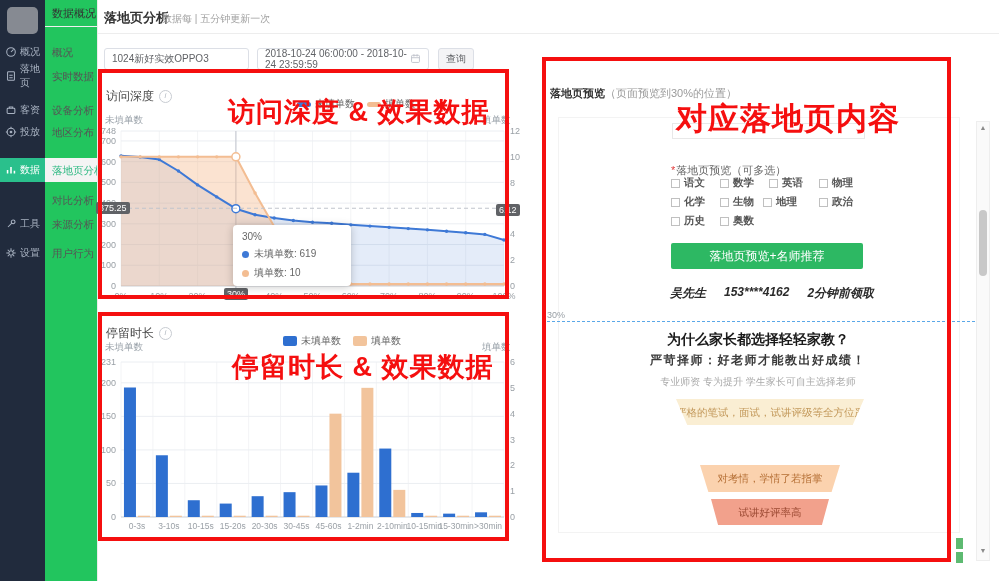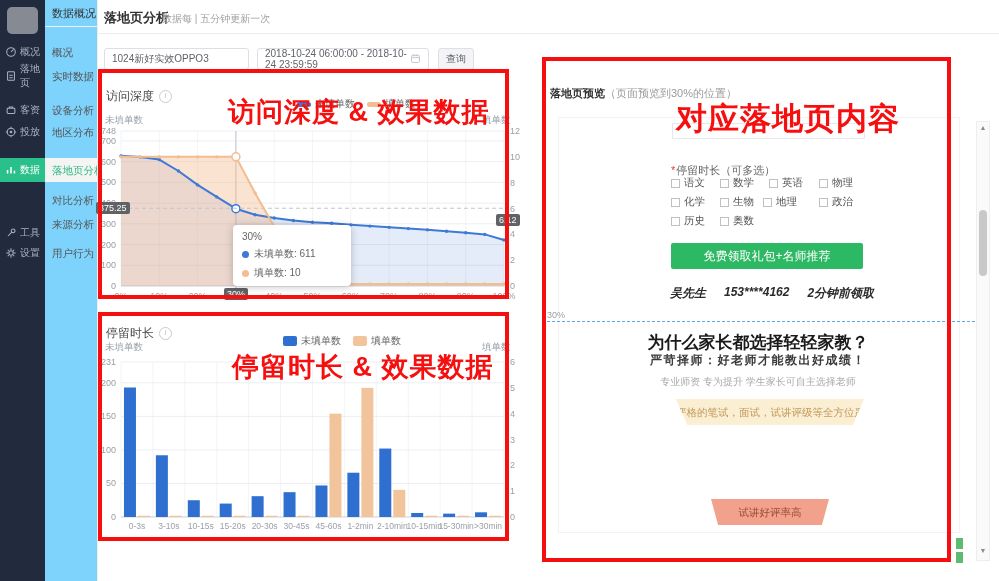--- a/index.html
+++ b/index.html
@@ -9,21 +9,21 @@
 
   
   #rail{left:0;top:0;width:45px;height:581px;background:#212b3d;z-index:2;}
   #logo{left:7px;top:7px;width:31px;height:27px;border-radius:5px;background:#989ba1;opacity:.85;}
   .rail-item{left:0;width:45px;height:20px;display:flex;align-items:center;color:#a9b3c2;font-size:10px;cursor:pointer;padding-left:5px;box-sizing:border-box;}
   .rail-item .ricon{display:inline-flex;width:12px;height:12px;margin-right:3px;flex:0 0 12px;}
   .rail-item svg{width:12px;height:12px;stroke:currentColor;fill:none;stroke-width:1.2;}
   .rail-item.active{background:#2ac08c;color:#fff;height:24px;}
 
   
-  #subnav{left:45px;top:0;width:52px;height:581px;background:#7dd3fc;border-right:1px solid #ececec;z-index:2;}
+  #subnav{left:45px;top:0;width:52px;height:581px;background:#22c55e;border-right:1px solid #ececec;z-index:2;}
   .subnav-header{left:0;top:6px;width:52px;font-size:11px;color:#333;padding-left:7px;box-sizing:border-box;}
   .subnav-divider{left:0;top:26px;width:52px;height:0;border-top:1px solid #f0f0f0;}
   .subnav-item{left:0;width:52px;height:20px;line-height:20px;font-size:10.5px;color:#555;padding-left:7px;box-sizing:border-box;cursor:pointer;white-space:nowrap;overflow:hidden;}
   .subnav-item.active{background:#f4f4f4;color:#2ab880;height:24px;line-height:24px;}
 
   
   #main-title{left:104px;top:9px;font-size:13px;font-weight:bold;color:#333;z-index:2;}
   #main-sub{left:162px;top:12px;font-size:10px;color:#a0a0a0;z-index:2;}
   #header-divider{left:97px;top:33px;width:902px;height:0;border-top:1px solid #ededed;}
   .fbox{height:22px;box-sizing:border-box;border:1px solid #dcdfe6;border-radius:3px;background:#fff;font-size:10px;color:#606266;display:flex;align-items:center;padding:0 7px;z-index:2;}
@@ -49,42 +49,42 @@
   .info-icon{display:inline-block;width:11px;height:11px;line-height:10px;border:1px solid #c8ccd2;border-radius:50%;color:#b6bcc4;font-size:8px;text-align:center;margin-left:5px;font-style:italic;}
   .axis-name{font-size:9.5px;color:#98a0a8;z-index:2;}
   .legend{display:flex;align-items:center;z-index:2;font-size:10px;color:#666;}
   .legend .litem{display:flex;align-items:center;margin-right:12px;}
   .legend .swatch{width:14px;height:10px;border-radius:2px;margin-right:4px;}
   .legend .swatch.line{height:5px;border-radius:3px;}
   #legend-1{left:297px;top:97px;}
   #legend-2{left:283px;top:334px;}
   .marker{background:#606266;color:#fff;font-size:9px;border-radius:2px;padding:1px 3px;z-index:3;}
   #marker-left{left:96px;top:202px;}
-  #marker-right{left:496px;top:214px;}
+  #marker-right{left:496px;top:204px;}
   #marker-x{left:224px;top:288px;}
   #tooltip{left:233px;top:225px;width:100px;background:#fff;border-radius:4px;box-shadow:0 1px 8px rgba(0,0,0,.22);padding:6px 9px;z-index:3;font-size:10px;color:#666;}
   #tooltip .trow{display:flex;align-items:center;margin-top:5px;white-space:nowrap;}
   #tooltip .dot{width:7px;height:7px;border-radius:50%;margin-right:5px;flex:0 0 7px;}
 
   
   #preview-title{left:550px;top:86px;font-size:11px;z-index:2;color:#9a9a9a;}
   #preview-title b{color:#333;font-weight:600;}
   #preview-card{left:558px;top:117px;width:400px;height:414px;background:#fff;border:1px solid #f3f3f3;z-index:1;}
   #preview-input{left:672px;top:123px;width:191px;height:14px;background:#fff;border:1px solid #e8e8e8;z-index:2;}
   #subjects-label{left:671px;top:163px;font-size:11px;color:#666;z-index:2;}
   #subjects-label .req{color:#e23b3b;margin-right:1px;}
-  #subjects{left:671px;top:176px;width:210px;height:58px;z-index:2;}
+  #subjects{left:671px;top:176px;width:210px;height:58px;z-index:2;font-weight:bold;}
   .subject{position:absolute;display:flex;align-items:center;font-size:10.5px;color:#555;}
   .cbox{width:7px;height:7px;border:1px solid #c0c0c0;background:#fff;margin-right:4px;display:inline-block;cursor:pointer;}
   #cta-btn{left:671px;top:243px;width:192px;height:26px;background:#2db863;color:#fff;font-size:12px;text-align:center;line-height:26px;border-radius:2px;z-index:2;cursor:pointer;}
   #claim-row{left:670px;top:285px;z-index:2;font-size:12px;color:#2b2b2b;display:flex;font-weight:600;}
   #claim-row span{margin-right:18px;font-style:italic;}
   #scroll-pct{left:547px;top:310px;font-size:9px;color:#9aa0a6;z-index:2;}
   #scroll-line{left:547px;top:321px;width:428px;height:0;border-top:1px dashed #5aa8e8;z-index:2;}
-  #pv-headline{left:558px;top:331px;width:400px;text-align:center;font-size:17px;font-weight:bold;color:#1a1a1a;z-index:2;}
+  #pv-headline{left:558px;top:331px;width:400px;text-align:center;font-size:14px;font-weight:bold;color:#1a1a1a;z-index:2;}
   #pv-subhead{left:558px;top:352px;width:400px;text-align:center;font-size:12px;font-weight:600;color:#3a3a3a;letter-spacing:1.5px;z-index:2;}
   #pv-subdesc{left:558px;top:375px;width:400px;text-align:center;font-size:10px;color:#aaaaaa;z-index:2;}
   .funnel{position:absolute;z-index:2;text-align:center;font-size:10.5px;white-space:nowrap;clip-path:polygon(0 0,100% 0,94% 100%,6% 100%);}
   #funnel-0{left:676px;top:399px;width:188px;height:26px;line-height:26px;}
   #funnel-1{left:689px;top:432px;width:162px;height:26px;line-height:26px;}
   #funnel-2{left:700px;top:465px;width:140px;height:27px;line-height:27px;}
   #funnel-3{left:711px;top:499px;width:118px;height:26px;line-height:26px;}
 
   
   #pscroll{left:976px;top:121px;width:14px;height:440px;background:#fafafa;border:1px solid #eeeeee;box-sizing:border-box;z-index:2;}
@@ -307,21 +307,21 @@
       <span>投放</span>
     </div>
     <div class="rail-item active abs" style="top:158px">
       <span class="ricon">
           <svg viewBox="0 0 14 14" style="stroke-width:1.8">
             <path d="M3 11V7M7 11V3.5M11 11V8"></path>
           </svg>
         </span>
       <span>数据</span>
     </div>
-    <div class="rail-item abs" style="top:223px">
+    <div class="rail-item abs" style="top:214px">
       <span class="ricon">
           <svg viewBox="0 0 14 14">
             <path d="M3.5 10.5 L8 6"></path>
             <circle cx="9.5" cy="4.5" r="2.2"></circle>
           </svg>
         </span>
       <span>工具</span>
     </div>
     <div class="rail-item abs" style="top:243px">
       <span class="ricon">
@@ -379,21 +379,21 @@
         <span>填单数</span>
       </span>
   </div>
   <div id="marker-left" class="marker abs">375.25</div>
   <div id="marker-right" class="marker abs">6.12</div>
   <div id="marker-x" class="marker abs">30%</div>
   <div id="tooltip" class="abs">
     <div>30%</div>
     <div class="trow">
         <span class="dot" style="background: rgb(62, 121, 214);"></span>
-        <span>未填单数: 611</span>
+        <span>未填单数: 619</span>
       </div>
     <div class="trow">
         <span class="dot" style="background: rgb(243, 189, 146);"></span>
         <span>填单数: 10</span>
       </div>
   </div>
 
   <div class="chart-title abs" style="left:106px;top:325px">
     <span>停留时长</span>
     <span class="info-icon">i</span>
@@ -410,21 +410,21 @@
         <span>填单数</span>
       </span>
   </div>
 
   <div id="preview-title" class="abs">
     <b>落地页预览</b><span>（页面预览到30%的位置）</span>
   </div>
   <div id="preview-card" class="abs"></div>
   <div id="preview-input" class="abs"></div>
   <div id="subjects-label" class="abs">
-    <span class="req">*</span><span>停留时长（可多选）</span>
+    <span class="req">*</span><span>落地页预览（可多选）</span>
   </div>
   <div id="subjects" class="abs">
     <span class="subject" style="left:0;top:0">
         <span class="cbox"></span>
         <span>语文</span>
       </span>
     <span class="subject" style="left:49px;top:0">
         <span class="cbox"></span>
         <span>数学</span>
       </span>
@@ -454,32 +454,33 @@
       </span>
     <span class="subject" style="left:0;top:38px">
         <span class="cbox"></span>
         <span>历史</span>
       </span>
     <span class="subject" style="left:49px;top:38px">
         <span class="cbox"></span>
         <span>奥数</span>
       </span>
   </div>
-  <div id="cta-btn" class="abs">免费领取礼包+名师推荐</div>
+  <div id="cta-btn" class="abs">落地页预览+名师推荐</div>
   <div id="claim-row" class="abs">
     <span>吴先生</span>
     <span>153****4162</span>
     <span>2分钟前领取</span>
   </div>
   <div id="scroll-pct" class="abs">30%</div>
   <div id="scroll-line" class="abs"></div>
   <div id="pv-headline" class="abs">为什么家长都选择轻轻家教？</div>
   <div id="pv-subhead" class="abs">严苛择师：好老师才能教出好成绩！</div>
   <div id="pv-subdesc" class="abs">专业师资 专为提升 学生家长可自主选择老师</div>
   <div id="funnel-0" class="funnel" style="background: rgb(250, 238, 211); color: rgb(195, 153, 91);">严格的笔试，面试，试讲评级等全方位严格筛选</div>
+  <div id="funnel-2" class="funnel" style="background: rgb(251, 210, 174); color: rgb(181, 111, 53);">对考情，学情了若指掌</div>
   <div id="funnel-3" class="funnel" style="background: rgb(242, 161, 140); color: rgb(156, 74, 51);">试讲好评率高</div>
 
   <div id="pscroll" class="abs">
     <div id="sc-up" class="sc-arrow">▲</div>
     <div id="sc-thumb"></div>
     <div id="sc-down" class="sc-arrow">▼</div>
   </div>
   <div class="wm-frag abs" style="left:956px;top:538px"></div>
   <div class="wm-frag abs" style="left:956px;top:552px"></div>
 

